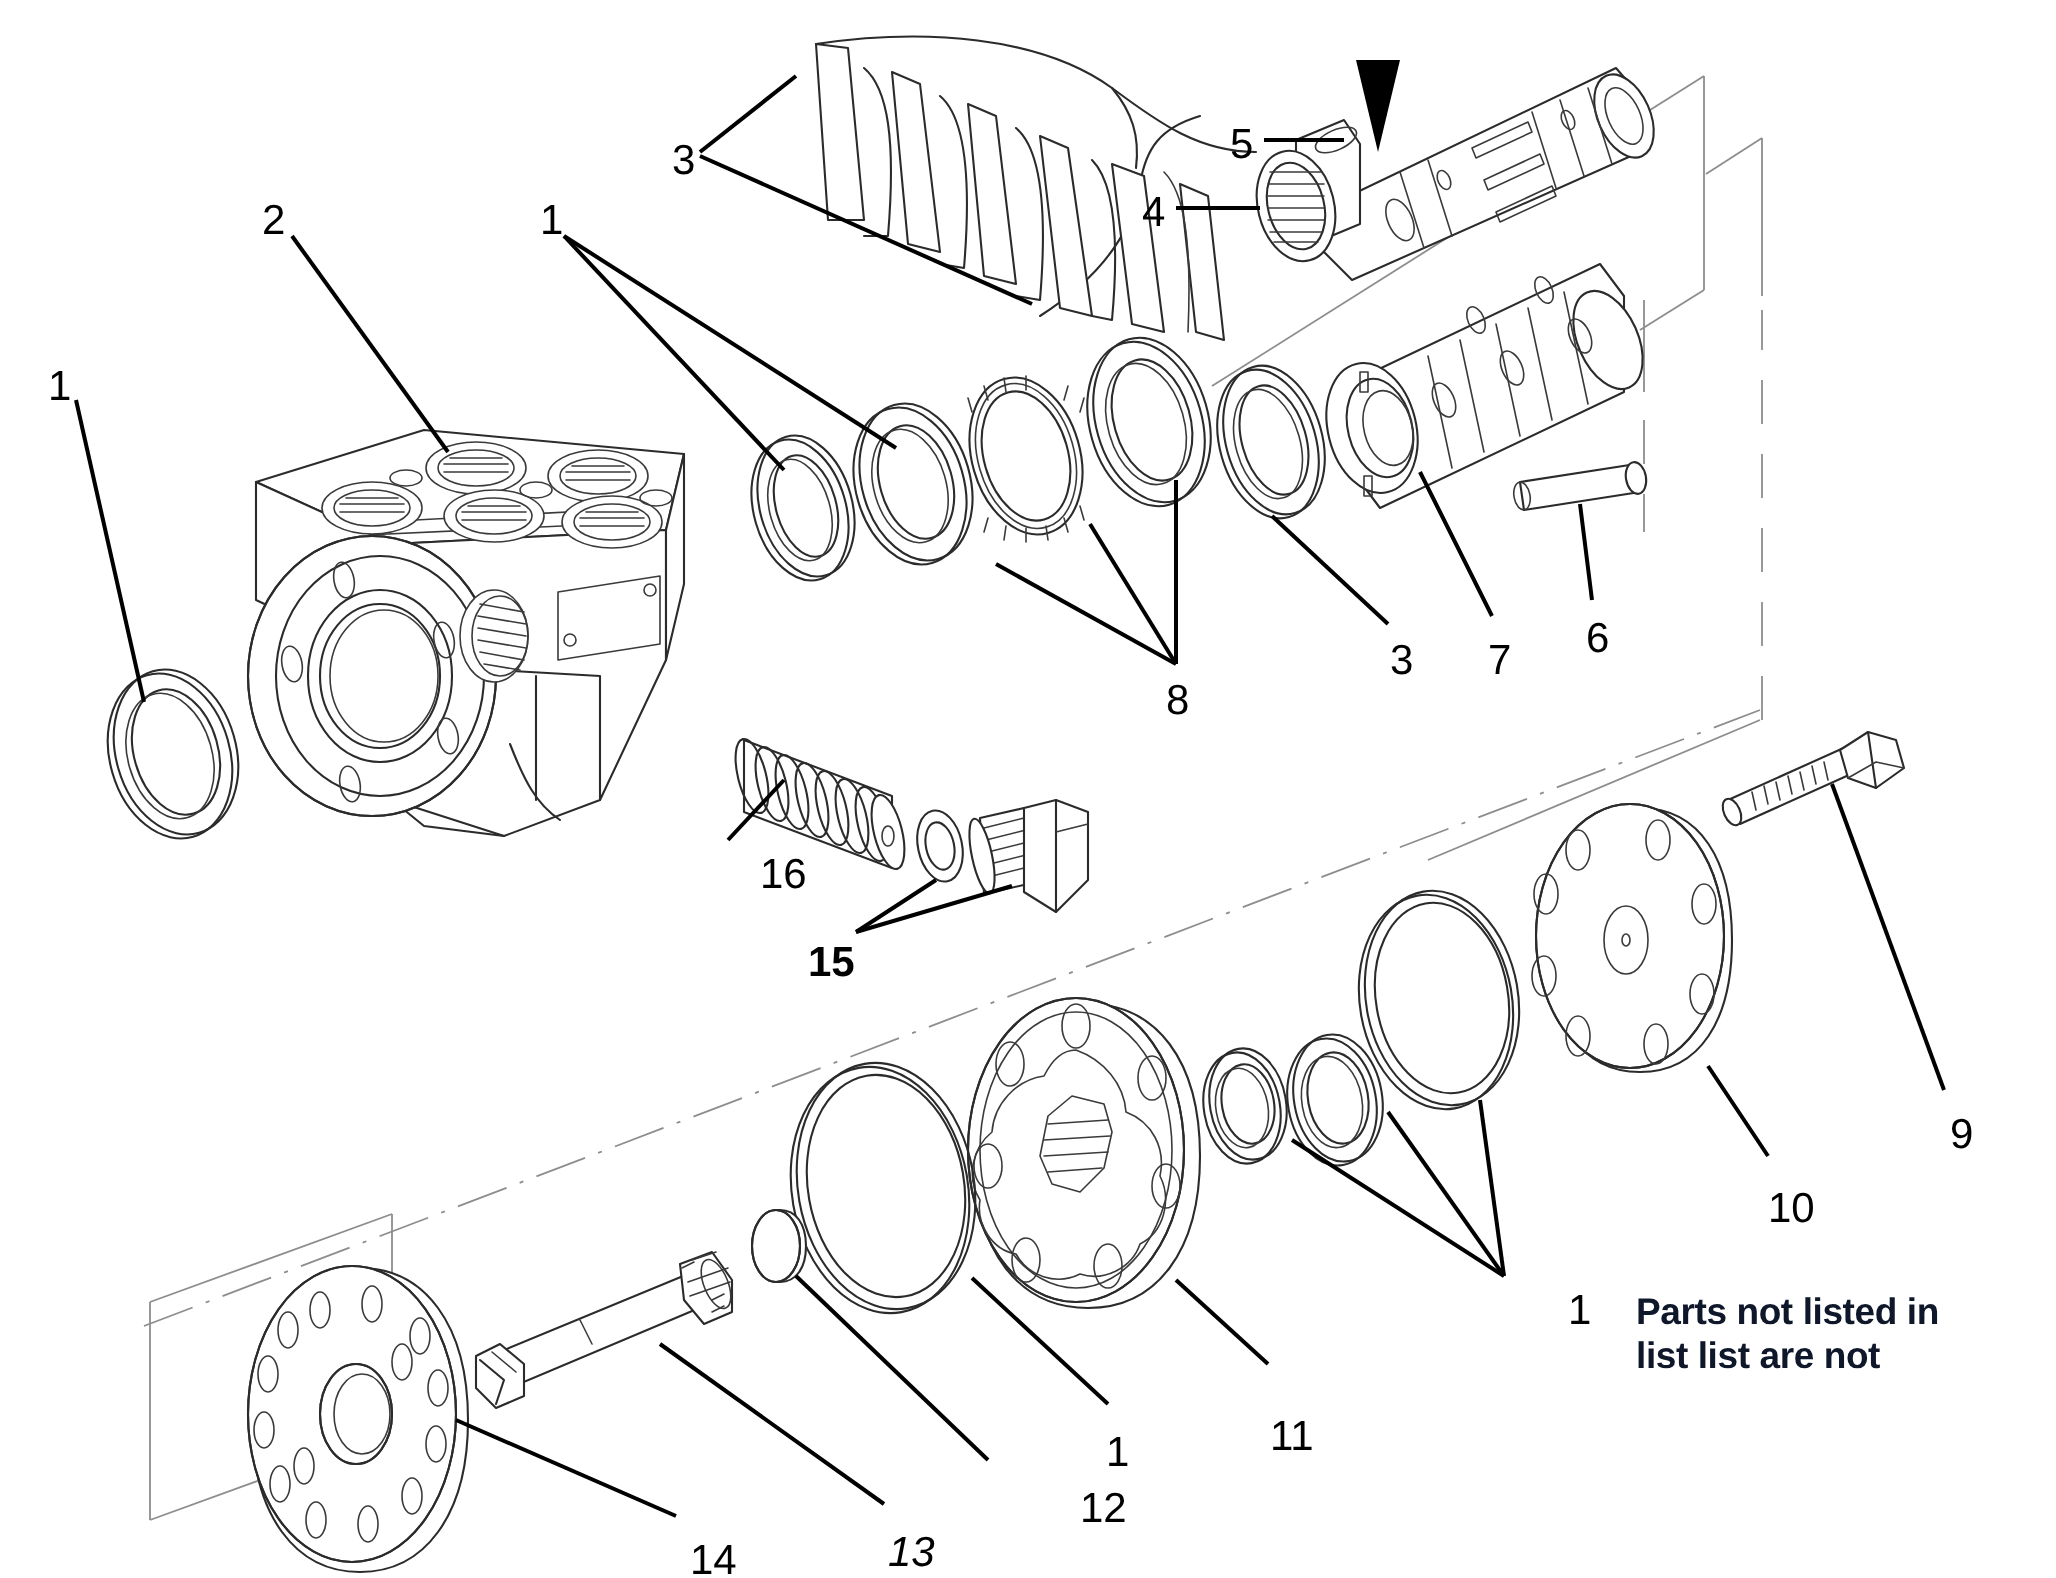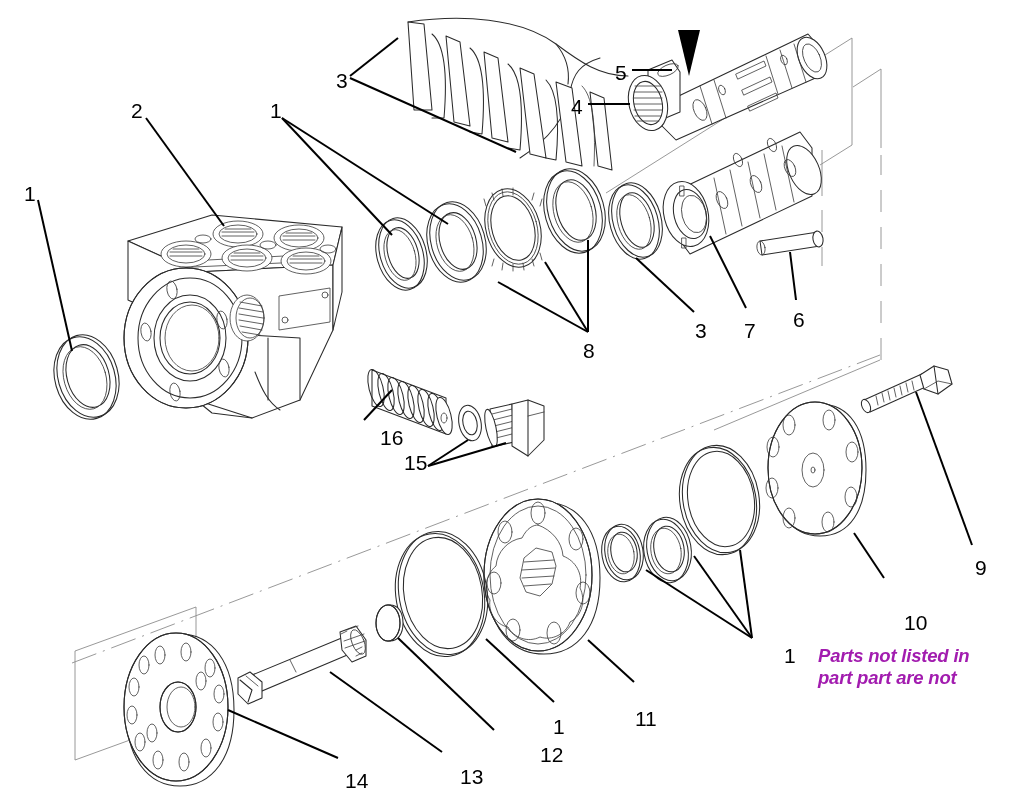--- a/index.html
+++ b/index.html
@@ -90,24 +90,23 @@
   }
   
   #note-block {
     position: absolute;
     left: 818px;
     top: 645px;
     width: 208px;
     font-family: "Liberation Sans", sans-serif;
     font-size: 18.5px;
     font-weight: bold;
-    color: #a21caf;
+    color: #0f172a;
     line-height: 1.18;
     letter-spacing: -0.2px;
-    font-style: italic;
   }
   #note-block div { white-space: nowrap; }
 </style>
 </head>
 <body>
 
 <div id="diagram-root">
 
   <svg class="layer" viewBox="0 0 1028 789">
 
@@ -557,29 +556,29 @@
       <div class="callout" style="left: 131px; top: 100px;">2</div>
       <div class="callout" style="left: 270px; top: 100px;">1</div>
       <div class="callout" style="left: 336px; top: 70px;">3</div>
       <div class="callout" style="left: 615px; top: 62px;">5</div>
       <div class="callout" style="left: 571px; top: 96px;">4</div>
       <div class="callout" style="left: 583px; top: 340px;">8</div>
       <div class="callout" style="left: 695px; top: 320px;">3</div>
       <div class="callout" style="left: 744px; top: 320px;">7</div>
       <div class="callout" style="left: 793px; top: 309px;">6</div>
       <div class="callout" style="left: 975px; top: 557px;">9</div>
-      <div class="callout" style="left: 884px; top: 612px; margin-left: 20px;">10</div>
+      <div class="callout" style="left: 884px; top: 594px;">10</div>
       <div class="callout" style="left: 344px; top: 427px; margin-left: 36px;">16</div>
-      <div class="callout" style="left: 404px; top: 452px;">15</div>
+      <div class="callout" style="left: 404px; top: 471px; font-weight: bold;">15</div>
       <div class="callout" style="left: 784px; top: 645px;">1</div>
       <div class="callout" style="left: 635px; top: 694px; margin-top: 14px;">11</div>
       <div class="callout" style="left: 553px; top: 716px;">1</div>
       <div class="callout" style="left: 496px; top: 744px; margin-left: 44px;">12</div>
-      <div class="callout" style="left: 460px; top: 766px;">13</div>
+      <div class="callout" style="left: 444px; top: 766px; font-style: italic;">13</div>
       <div class="callout" style="left: 345px; top: 770px;">14</div>
     </div>
 
   <div id="note-block">
     <div>Parts not listed in</div>
-    <div>part part are not</div>
+    <div>list list are not</div>
   </div>
 
 </div>
 
 </body></html>

